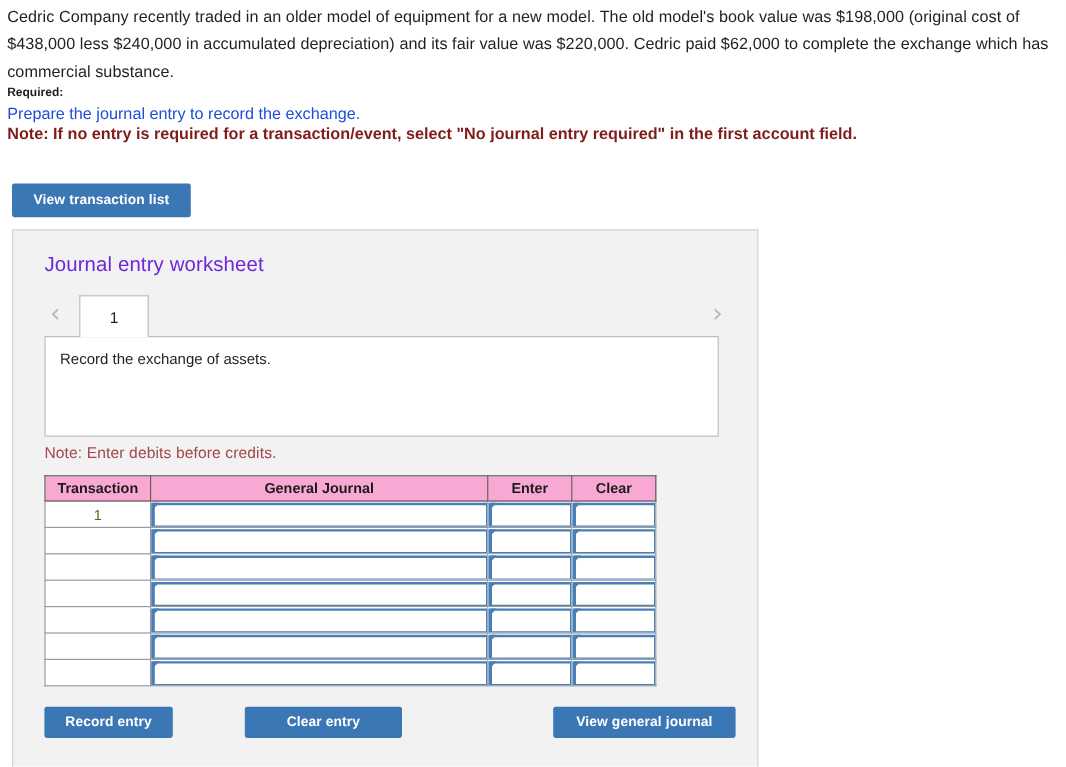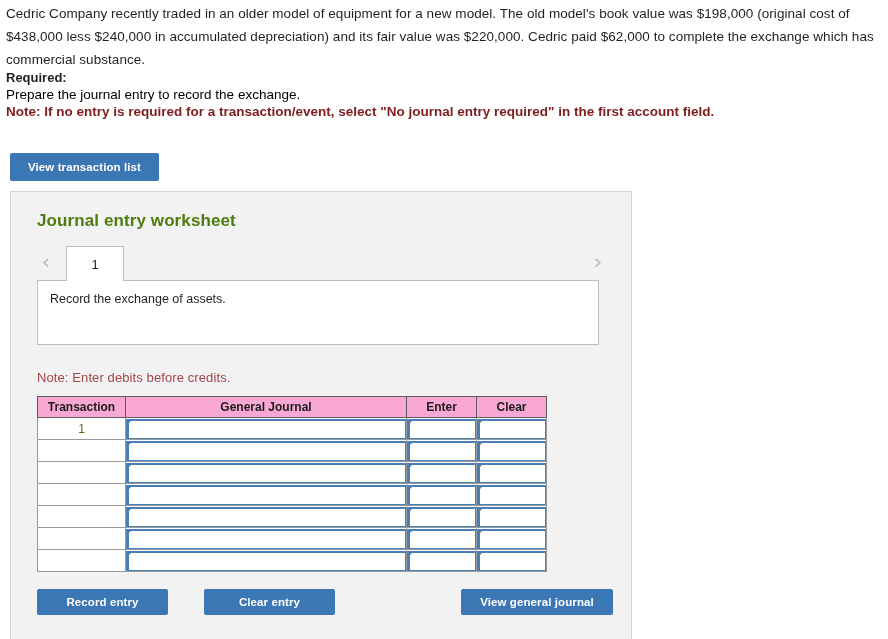--- a/index.html
+++ b/index.html
@@ -30,29 +30,29 @@
   }
 
   
   .required-block {
     position: absolute;
     left: 6px;
     top: 69px;
     width: 800px;
   }
   .required-label {
-    font-size: 13px;
+    font-size: 10px;
     line-height: 17px;
     font-weight: bold;
     color: #231f20;
   }
   .required-line {
     font-size: 13.5px;
     line-height: 17px;
-    color: #000000;
+    color: #1d4ed8;
   }
   .required-note {
     font-size: 13.5px;
     line-height: 17px;
     font-weight: bold;
     color: #7f1d1d;
     white-space: nowrap;
   }
 
   
@@ -88,22 +88,22 @@
     width: 622px;
     height: 470px;
     background: #f2f2f2;
     border: 1px solid #d3d3d3;
   }
   .panel-title {
     position: absolute;
     left: 26px;
     top: 19px;
     font-size: 17px;
-    font-weight: bold;
-    color: #4d7c0f;
+    font-weight: normal;
+    color: #6d28d9;
     letter-spacing: 0.1px;
   }
 
   
   .tabstrip {
     position: absolute;
     left: 0;
     top: 54px;
     width: 622px;
     height: 34px;
@@ -141,21 +141,21 @@
     cursor: pointer;
     z-index: 3;
   }
 
   
   .descbox {
     position: absolute;
     left: 26px;
     top: 88px;
     width: 562px;
-    height: 65px;
+    height: 84px;
     background: #ffffff;
     border: 1px solid #bdbdbd;
     z-index: 1;
   }
   .descbox-text {
     position: absolute;
     left: 12px;
     top: 11px;
     font-size: 12.5px;
     color: #231f20;
@@ -247,21 +247,21 @@
     border-bottom: 5px solid transparent;
     pointer-events: none;
     z-index: 2;
   }
 
   
   #record-entry {
     position: absolute;
     left: 26px;
     top: 397px;
-    width: 131px;
+    width: 107px;
     height: 26px;
   }
   #clear-entry {
     position: absolute;
     left: 193px;
     top: 397px;
     width: 131px;
     height: 26px;
   }
   #view-general-journal {

